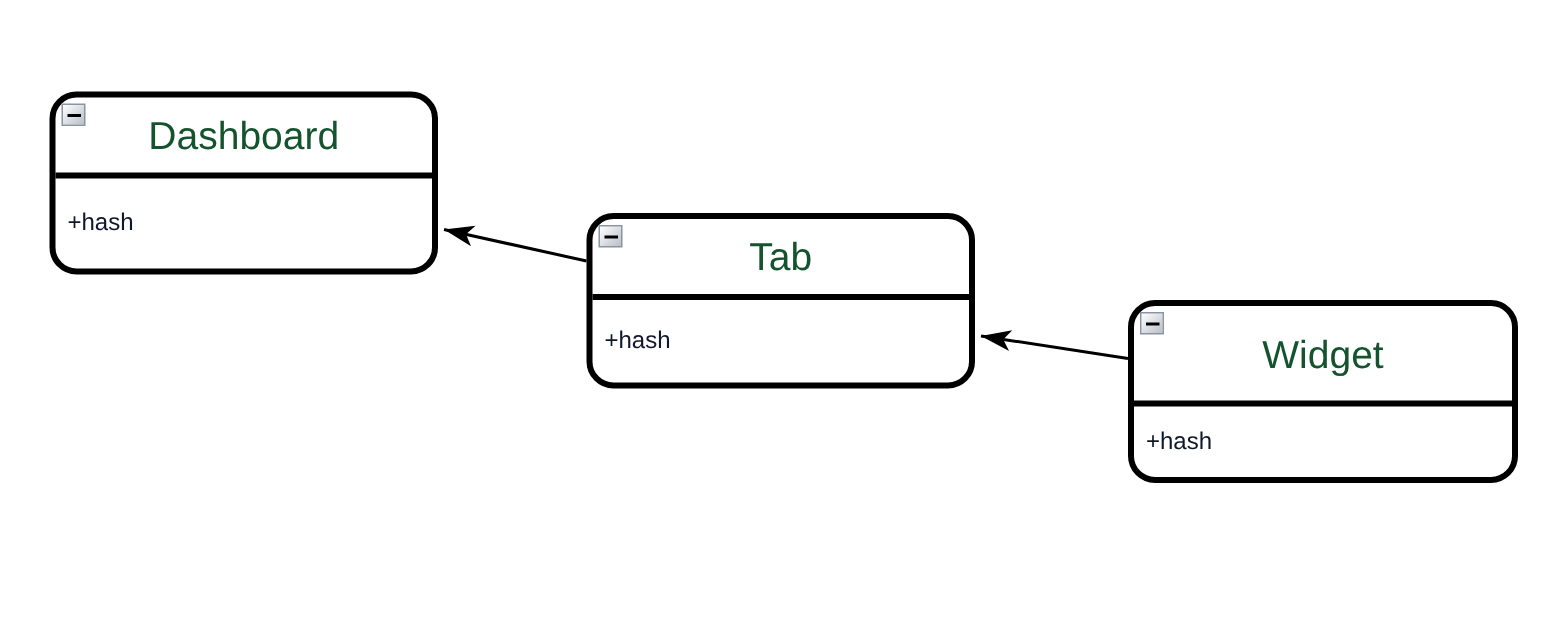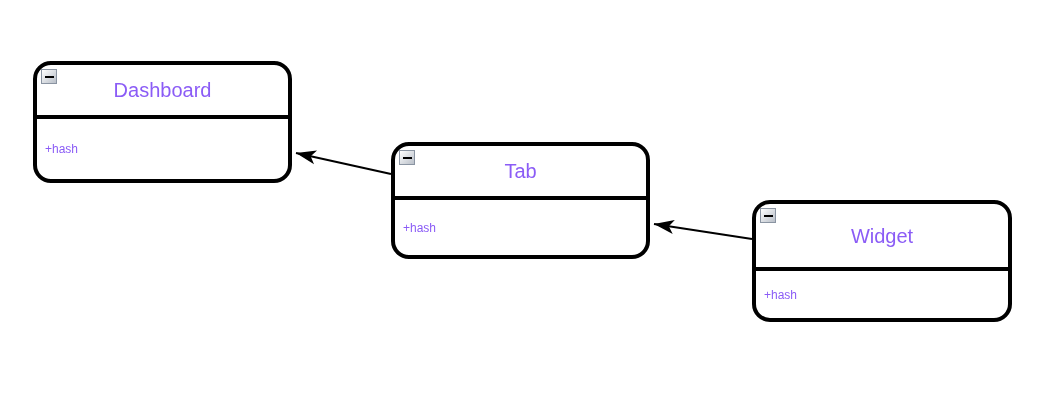--- a/index.html
+++ b/index.html
@@ -26,22 +26,22 @@
   }
   .uml-class .header {
     position: relative;
     box-sizing: border-box;
     display: flex;
     align-items: center;
     justify-content: center;
     border-bottom: 4px solid #000000;
   }
   .uml-class .title {
-    font-size: 20px;
-    color: #8b5cf6;
+    font-size: 26px;
+    color: #14532d;
     line-height: 1;
     white-space: nowrap;
   }
   .collapse-icon {
     position: absolute;
     left: 4px;
     top: 4px;
     width: 16px;
     height: 15px;
     box-sizing: border-box;
@@ -57,22 +57,22 @@
     height: 2px;
     background: #000000;
   }
   .uml-class .body {
     flex: 1;
     display: flex;
     align-items: center;
     padding-left: 8px;
   }
   .uml-class .attribute {
-    font-size: 12px;
-    color: #8b5cf6;
+    font-size: 16px;
+    color: #0f172a;
     line-height: 1;
     white-space: nowrap;
   }
   
   .class-dashboard { left: 33px;  top: 61px;  width: 259px; height: 122px; }
   .class-dashboard .header { height: 54px; }
   .class-tab       { left: 391px; top: 142px; width: 259px; height: 117px; }
   .class-tab .header { height: 54px; }
   .class-widget    { left: 752px; top: 200px; width: 260px; height: 122px; }
   .class-widget .header { height: 67px; }

